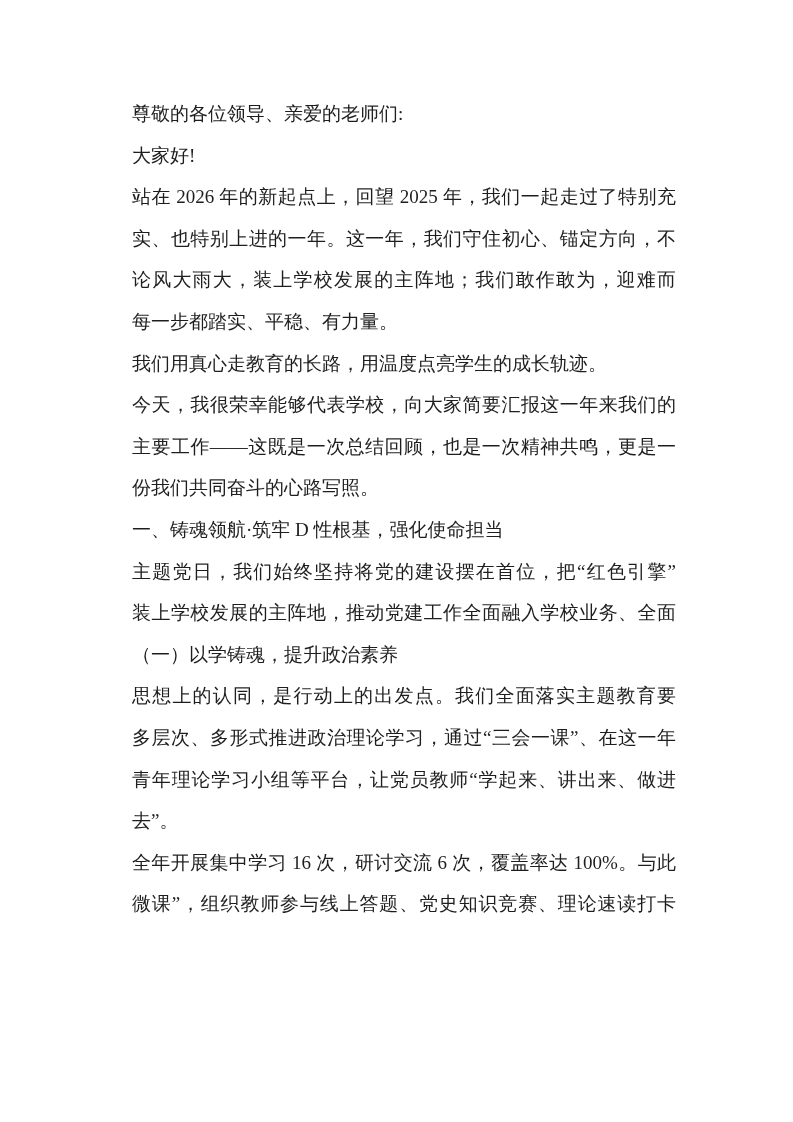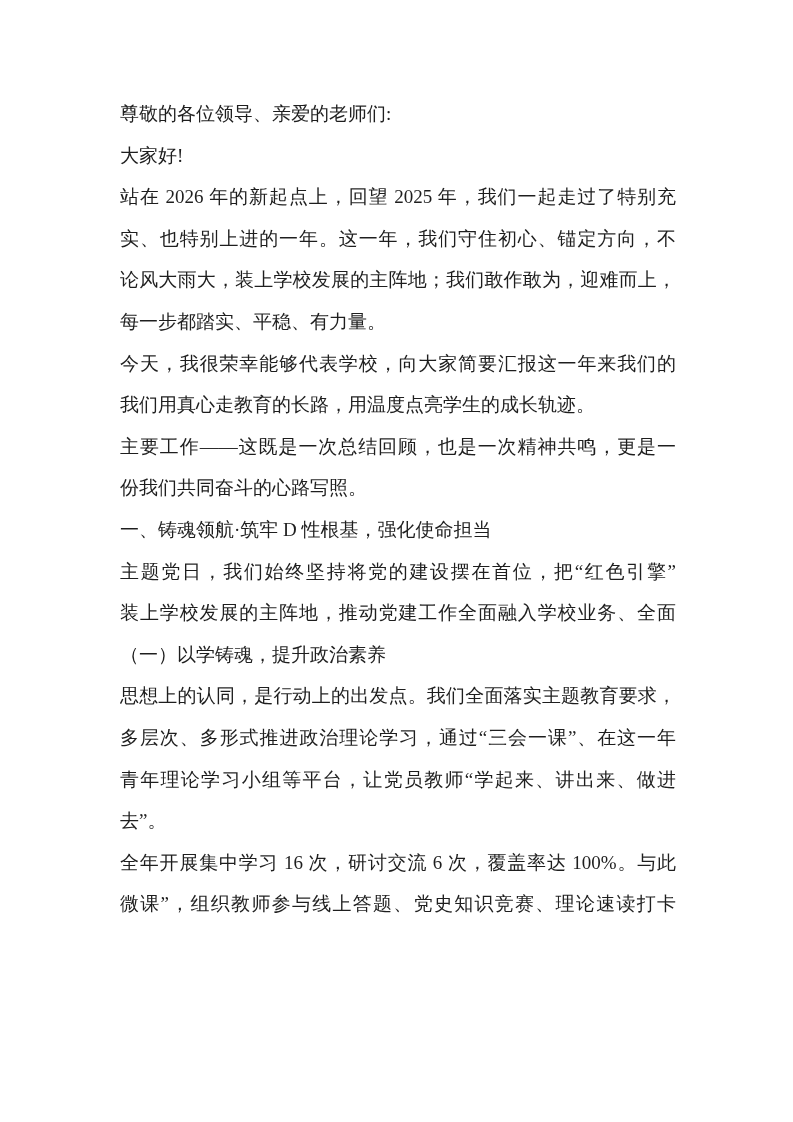--- a/index.html
+++ b/index.html
@@ -23,38 +23,39 @@
     color: #1e1e1e;
     font-size: 19px;
     line-height: 41.6px;
     font-weight: 400;
   }
   .line {
     height: 41.6px;
     overflow: hidden;
     text-align: justify;
     text-align-last: left;
+    margin-left: 12px;
   }
   .line.justified {
     text-align-last: justify;
   }
 </style>
 </head>
 <body>
 
 <div class="page" style="background: rgb(255, 255, 255);">
   <div class="textblock" id="textblock" style="color: rgb(30, 30, 30);">
       <div class="line">尊敬的各位领导、亲爱的老师们:</div>
       <div class="line">大家好!</div>
       <div class="line justified">站在 2026 年的新起点上，回望 2025 年，我们一起走过了特别充</div>
       <div class="line justified">实、也特别上进的一年。这一年，我们守住初心、锚定方向，不</div>
       <div class="line justified">论风大雨大，装上学校发展的主阵地；我们敢作敢为，迎难而上，</div>
       <div class="line">每一步都踏实、平稳、有力量。</div>
+      <div class="line">我们用真心走教育的长路，用温度点亮学生的成长轨迹。</div>
       <div class="line justified">今天，我很荣幸能够代表学校，向大家简要汇报这一年来我们的</div>
-      <div class="line">我们用真心走教育的长路，用温度点亮学生的成长轨迹。</div>
       <div class="line justified">主要工作——这既是一次总结回顾，也是一次精神共鸣，更是一</div>
       <div class="line">份我们共同奋斗的心路写照。</div>
       <div class="line">一、铸魂领航·筑牢 D 性根基，强化使命担当</div>
       <div class="line justified">主题党日，我们始终坚持将党的建设摆在首位，把“红色引擎”</div>
       <div class="line justified">装上学校发展的主阵地，推动党建工作全面融入学校业务、全面</div>
       <div class="line">（一）以学铸魂，提升政治素养</div>
       <div class="line justified">思想上的认同，是行动上的出发点。我们全面落实主题教育要求，</div>
       <div class="line justified">多层次、多形式推进政治理论学习，通过“三会一课”、在这一年里、</div>
       <div class="line justified">青年理论学习小组等平台，让党员教师“学起来、讲出来、做进</div>
       <div class="line">去”。</div>

